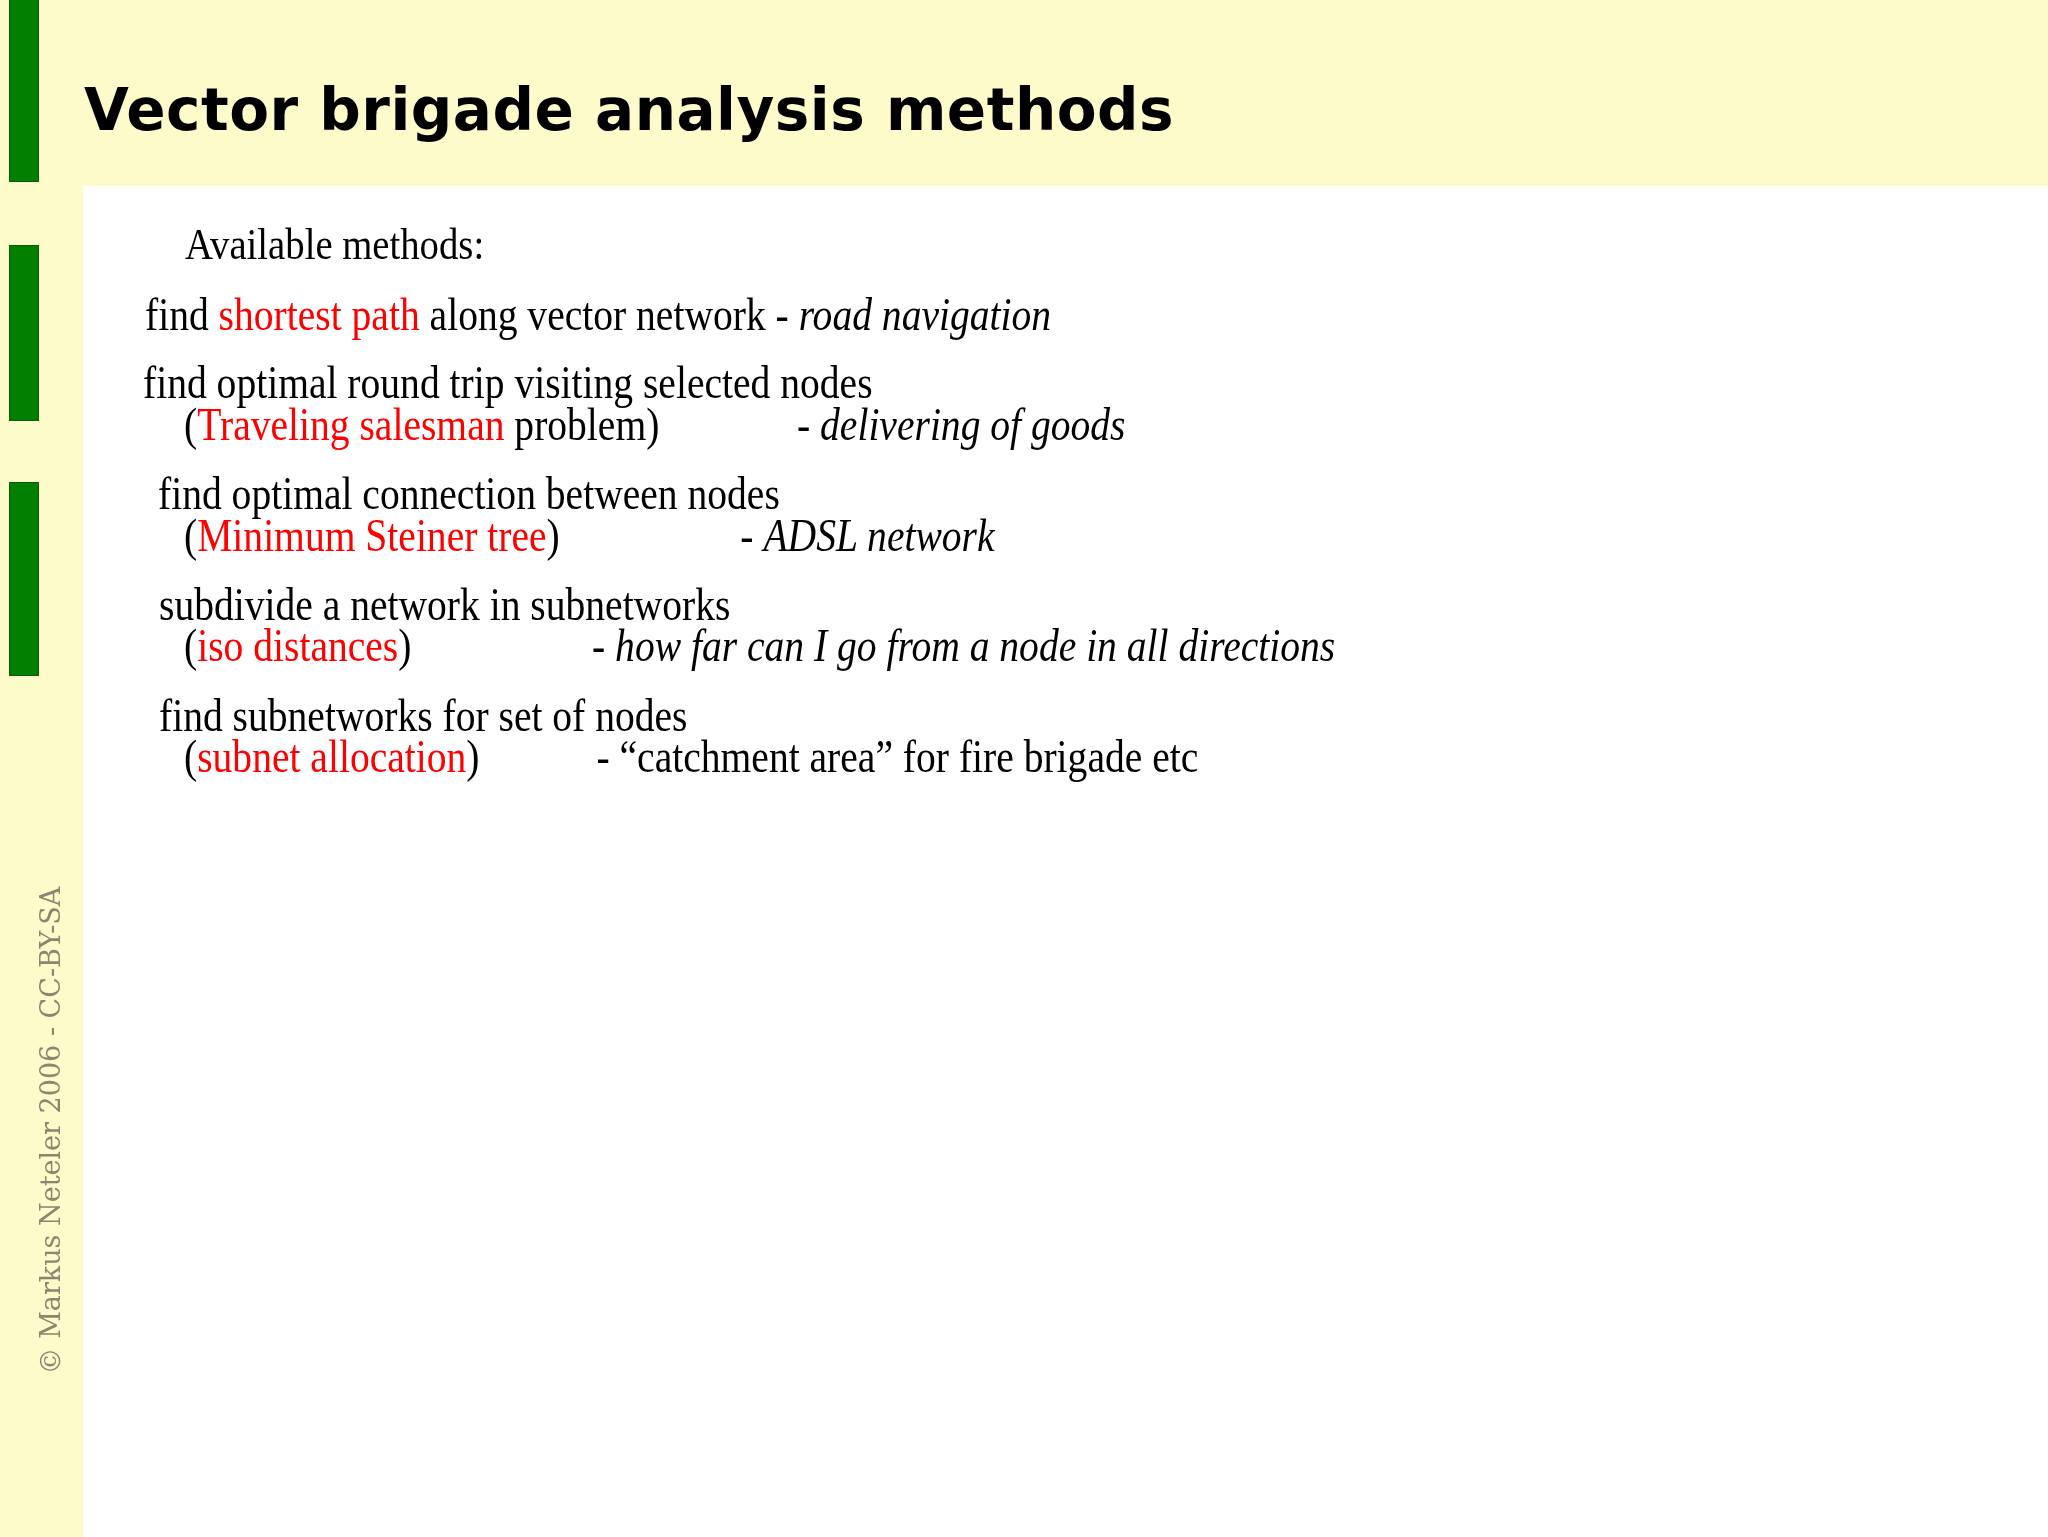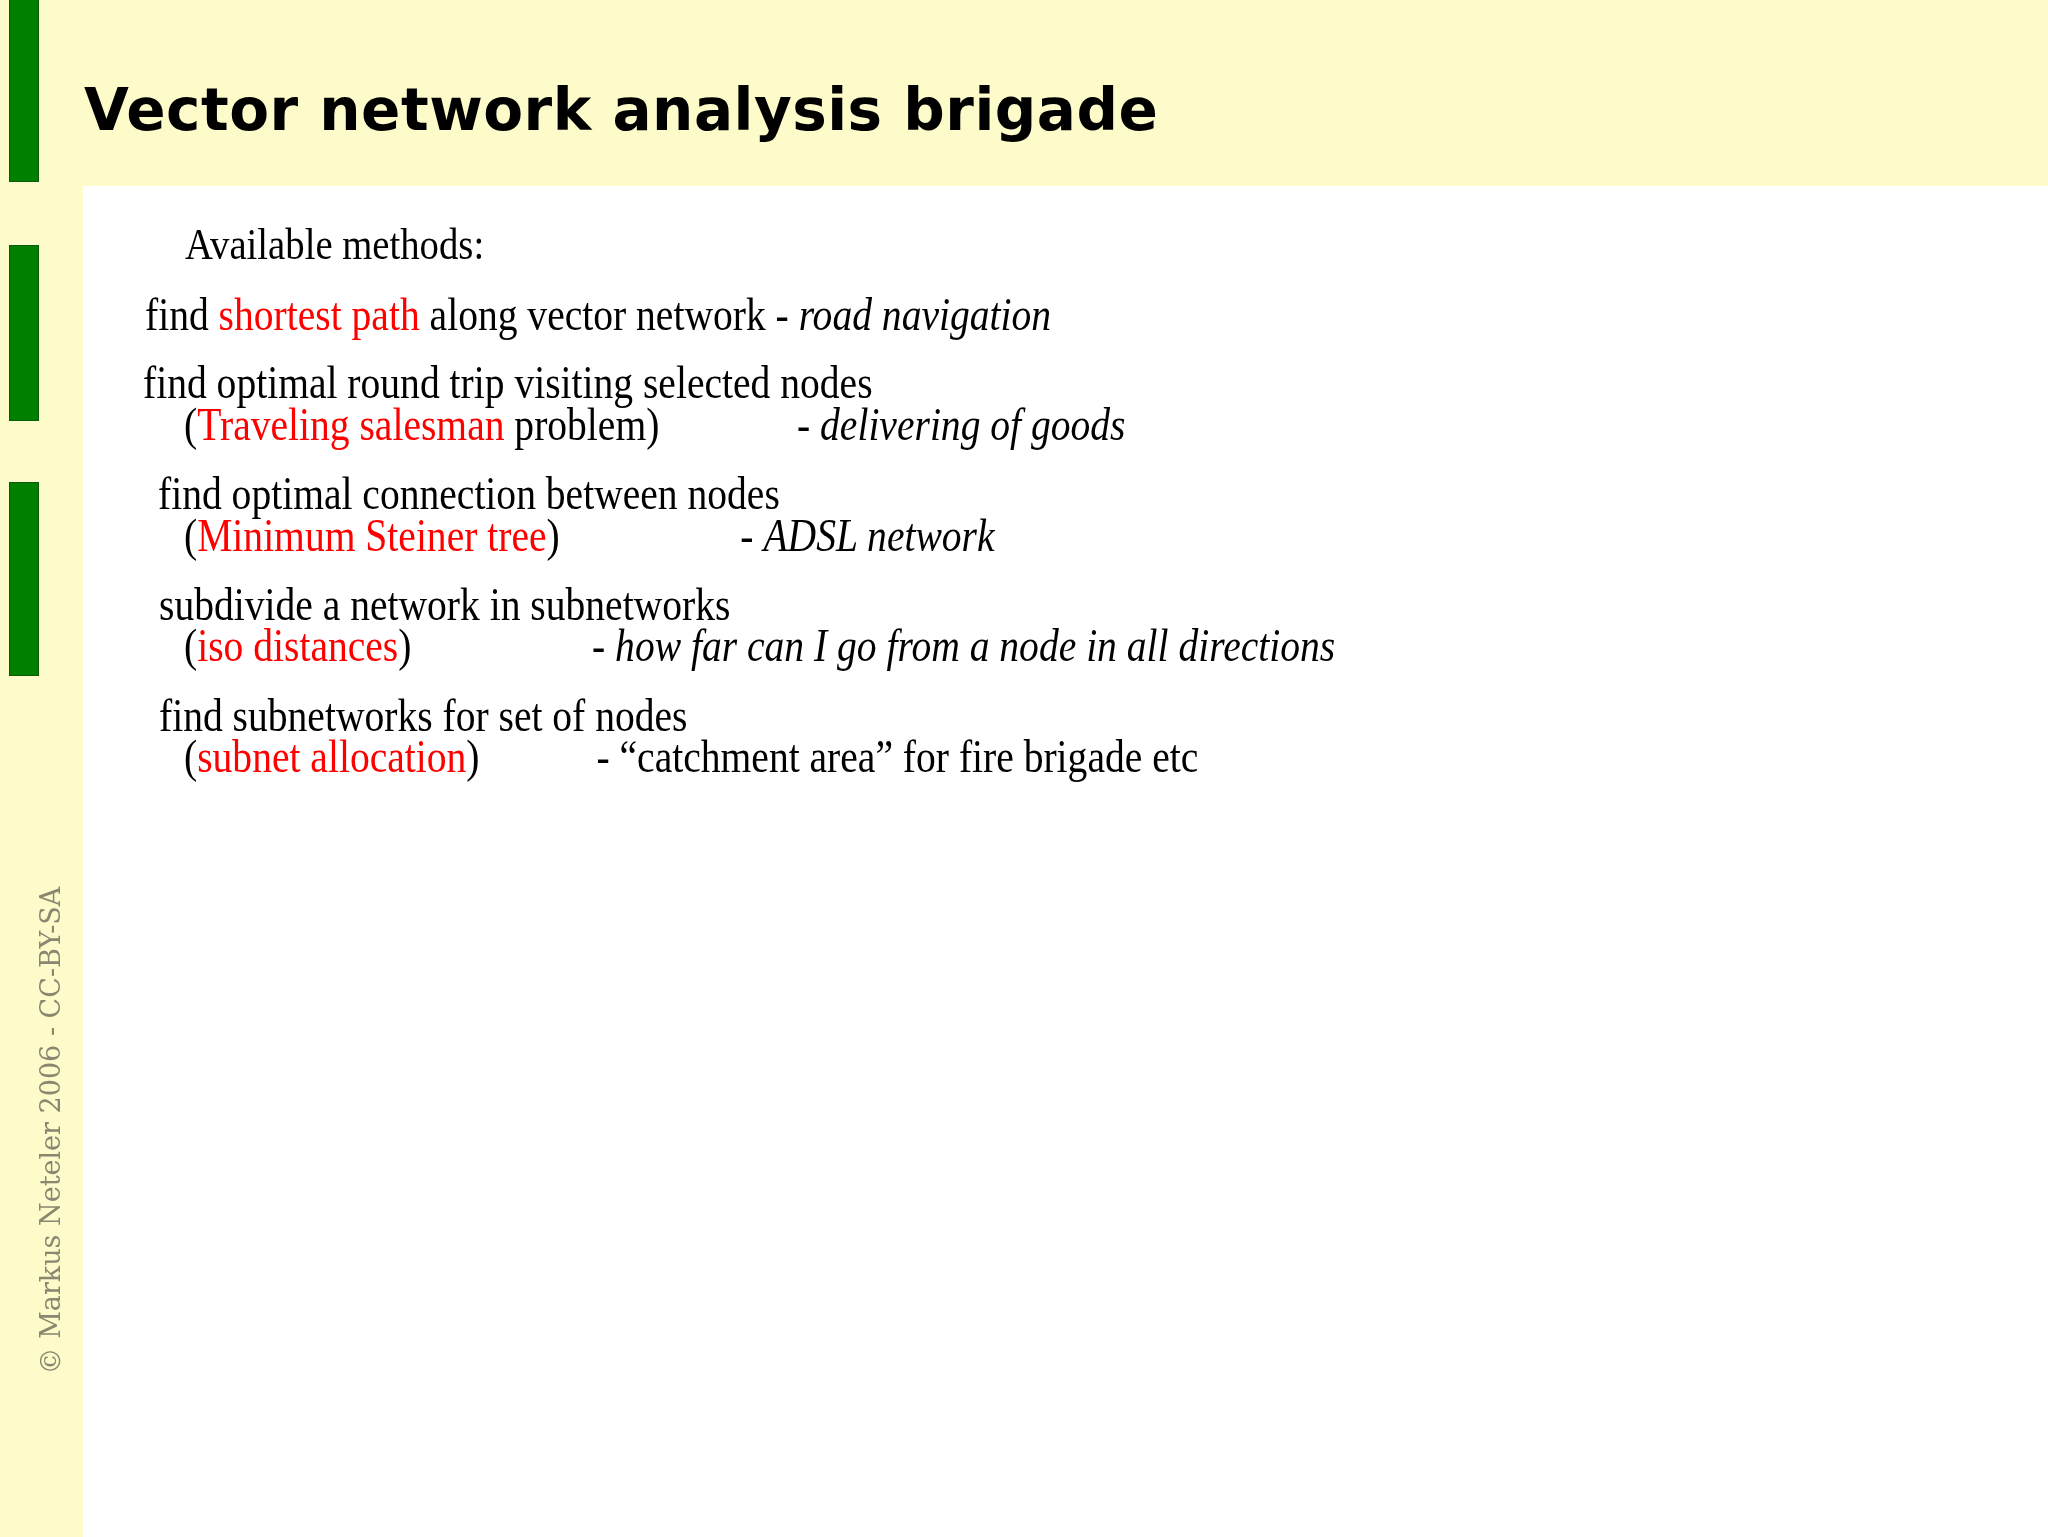--- a/index.html
+++ b/index.html
@@ -136,21 +136,21 @@
 <div id="slide">
 
   <div class="header-band"></div>
   <div class="left-strip"></div>
   <div class="content-pane"></div>
 
   <div class="green-bar b1"></div>
   <div class="green-bar b2"></div>
   <div class="green-bar b3"></div>
 
-  <div class="slide-title">Vector network analysis brigade</div>
+  <div class="slide-title">Vector brigade analysis methods</div>
 
   <div class="body-block">
 
     <div class="line lead ln-available">Available methods:</div>
 
     <div class="line ln-1a"><span>find </span><span class="red">shortest path</span><span> along vector network </span><span>- </span><span class="ital">road navigation</span></div>
 
     <div class="line ln-2a"><span>find optimal round trip visiting selected nodes</span></div>
     <div class="line ln-2b"><span>(</span><span class="red">Traveling salesman</span><span> problem)</span><span class="tab1"></span><span>- </span><span class="ital">delivering of goods</span></div>
 

